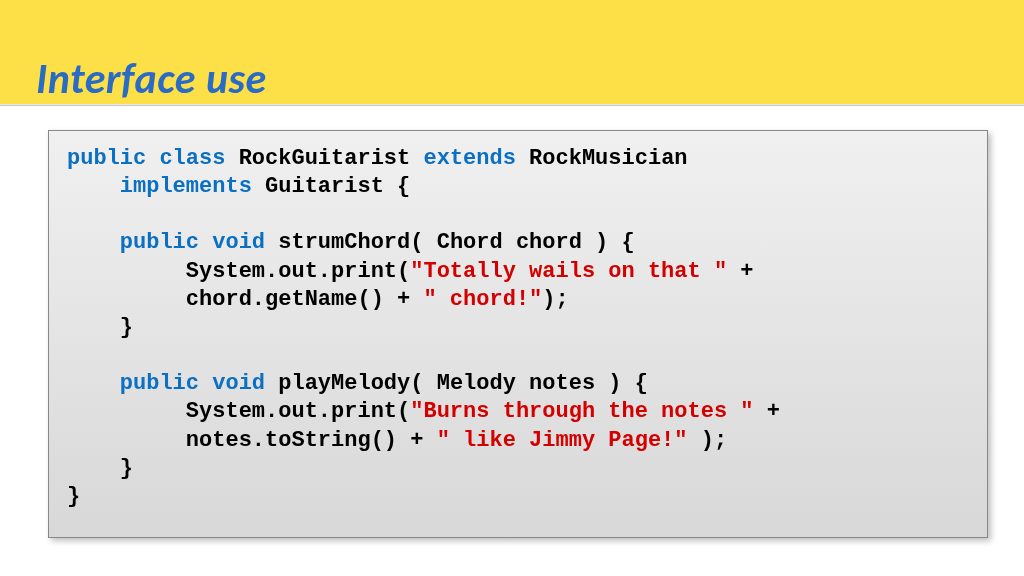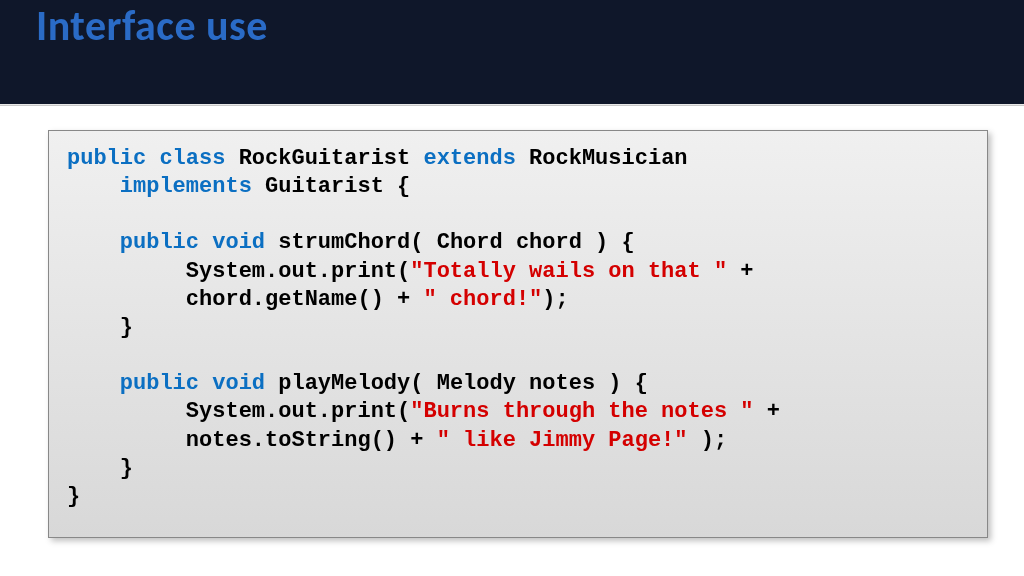--- a/index.html
+++ b/index.html
@@ -6,24 +6,25 @@
   body {
     width: 1024px;
     height: 576px;
     background: #ffffff;
     font-family: Calibri, Arial, sans-serif;
     overflow: hidden;
   }
   .header {
     width: 100%;
     height: 104px;
-    background: #0f172a;
+    background: #fde047;
     display: flex;
-    align-items: flex-start;
+    align-items: flex-end;
     padding-left: 36px;
+    font-style: italic;
   }
   .title {
     color: #2a6bc6;
     font-size: 42px;
     font-weight: 600;
     letter-spacing: 0.5px;
   }
   .divider {
     width: 100%;
     height: 2px;

